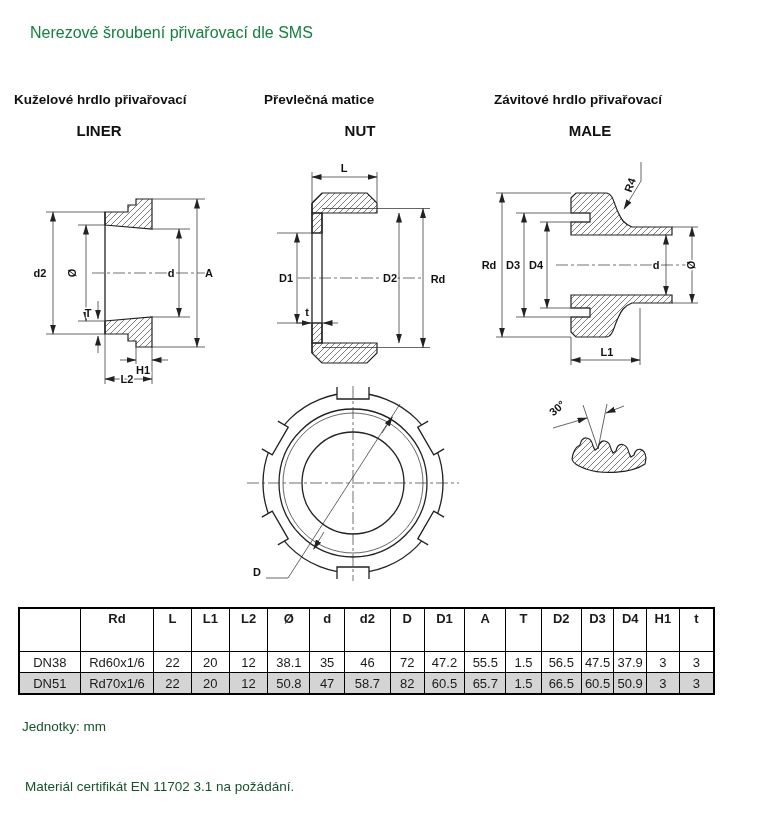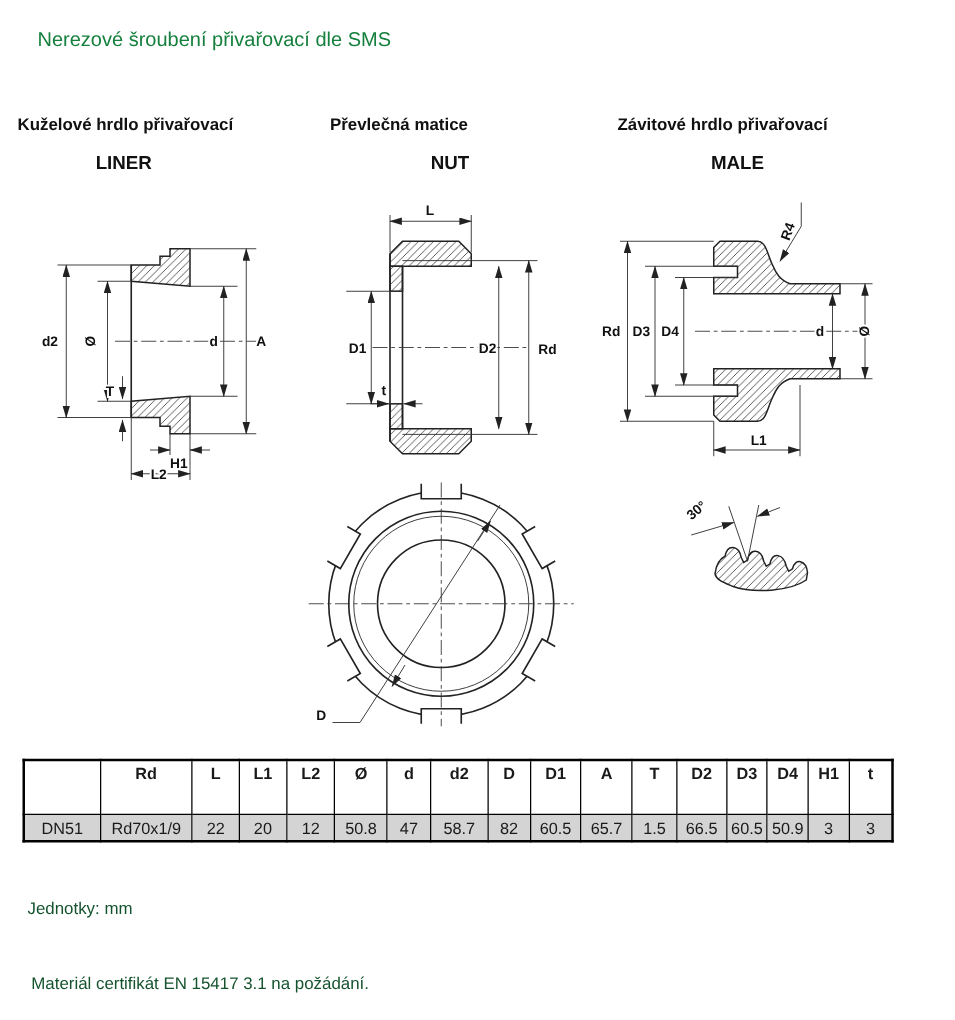--- a/index.html
+++ b/index.html
@@ -227,23 +227,42 @@
           <th>A</th>
           <th>T</th>
           <th>D2</th>
           <th>D3</th>
           <th>D4</th>
           <th>H1</th>
           <th>t</th>
         </tr>
       </thead>
     <tbody>
+        <tr>
+          <td>DN38</td>
+          <td>Rd60x1/6</td>
+          <td>22</td>
+          <td>20</td>
+          <td>12</td>
+          <td>38.1</td>
+          <td>35</td>
+          <td>46</td>
+          <td>72</td>
+          <td>47.2</td>
+          <td>55.5</td>
+          <td>1.5</td>
+          <td>56.5</td>
+          <td>47.5</td>
+          <td>37.9</td>
+          <td>3</td>
+          <td>3</td>
+        </tr>
         <tr class="shade">
           <td>DN51</td>
-          <td>Rd70x1/9</td>
+          <td>Rd70x1/6</td>
           <td>22</td>
           <td>20</td>
           <td>12</td>
           <td>50.8</td>
           <td>47</td>
           <td>58.7</td>
           <td>82</td>
           <td>60.5</td>
           <td>65.7</td>
           <td>1.5</td>
@@ -251,13 +270,13 @@
           <td>60.5</td>
           <td>50.9</td>
           <td>3</td>
           <td>3</td>
         </tr>
       </tbody>
   </table>
 </div>
 
 <div id="units-note" class="abs note">Jednotky: mm</div>
-<div id="material-note" class="abs note">Materiál certifikát EN 15417 3.1 na požádání.</div>
+<div id="material-note" class="abs note">Materiál certifikát EN 11702 3.1 na požádání.</div>
 
 </body></html>

